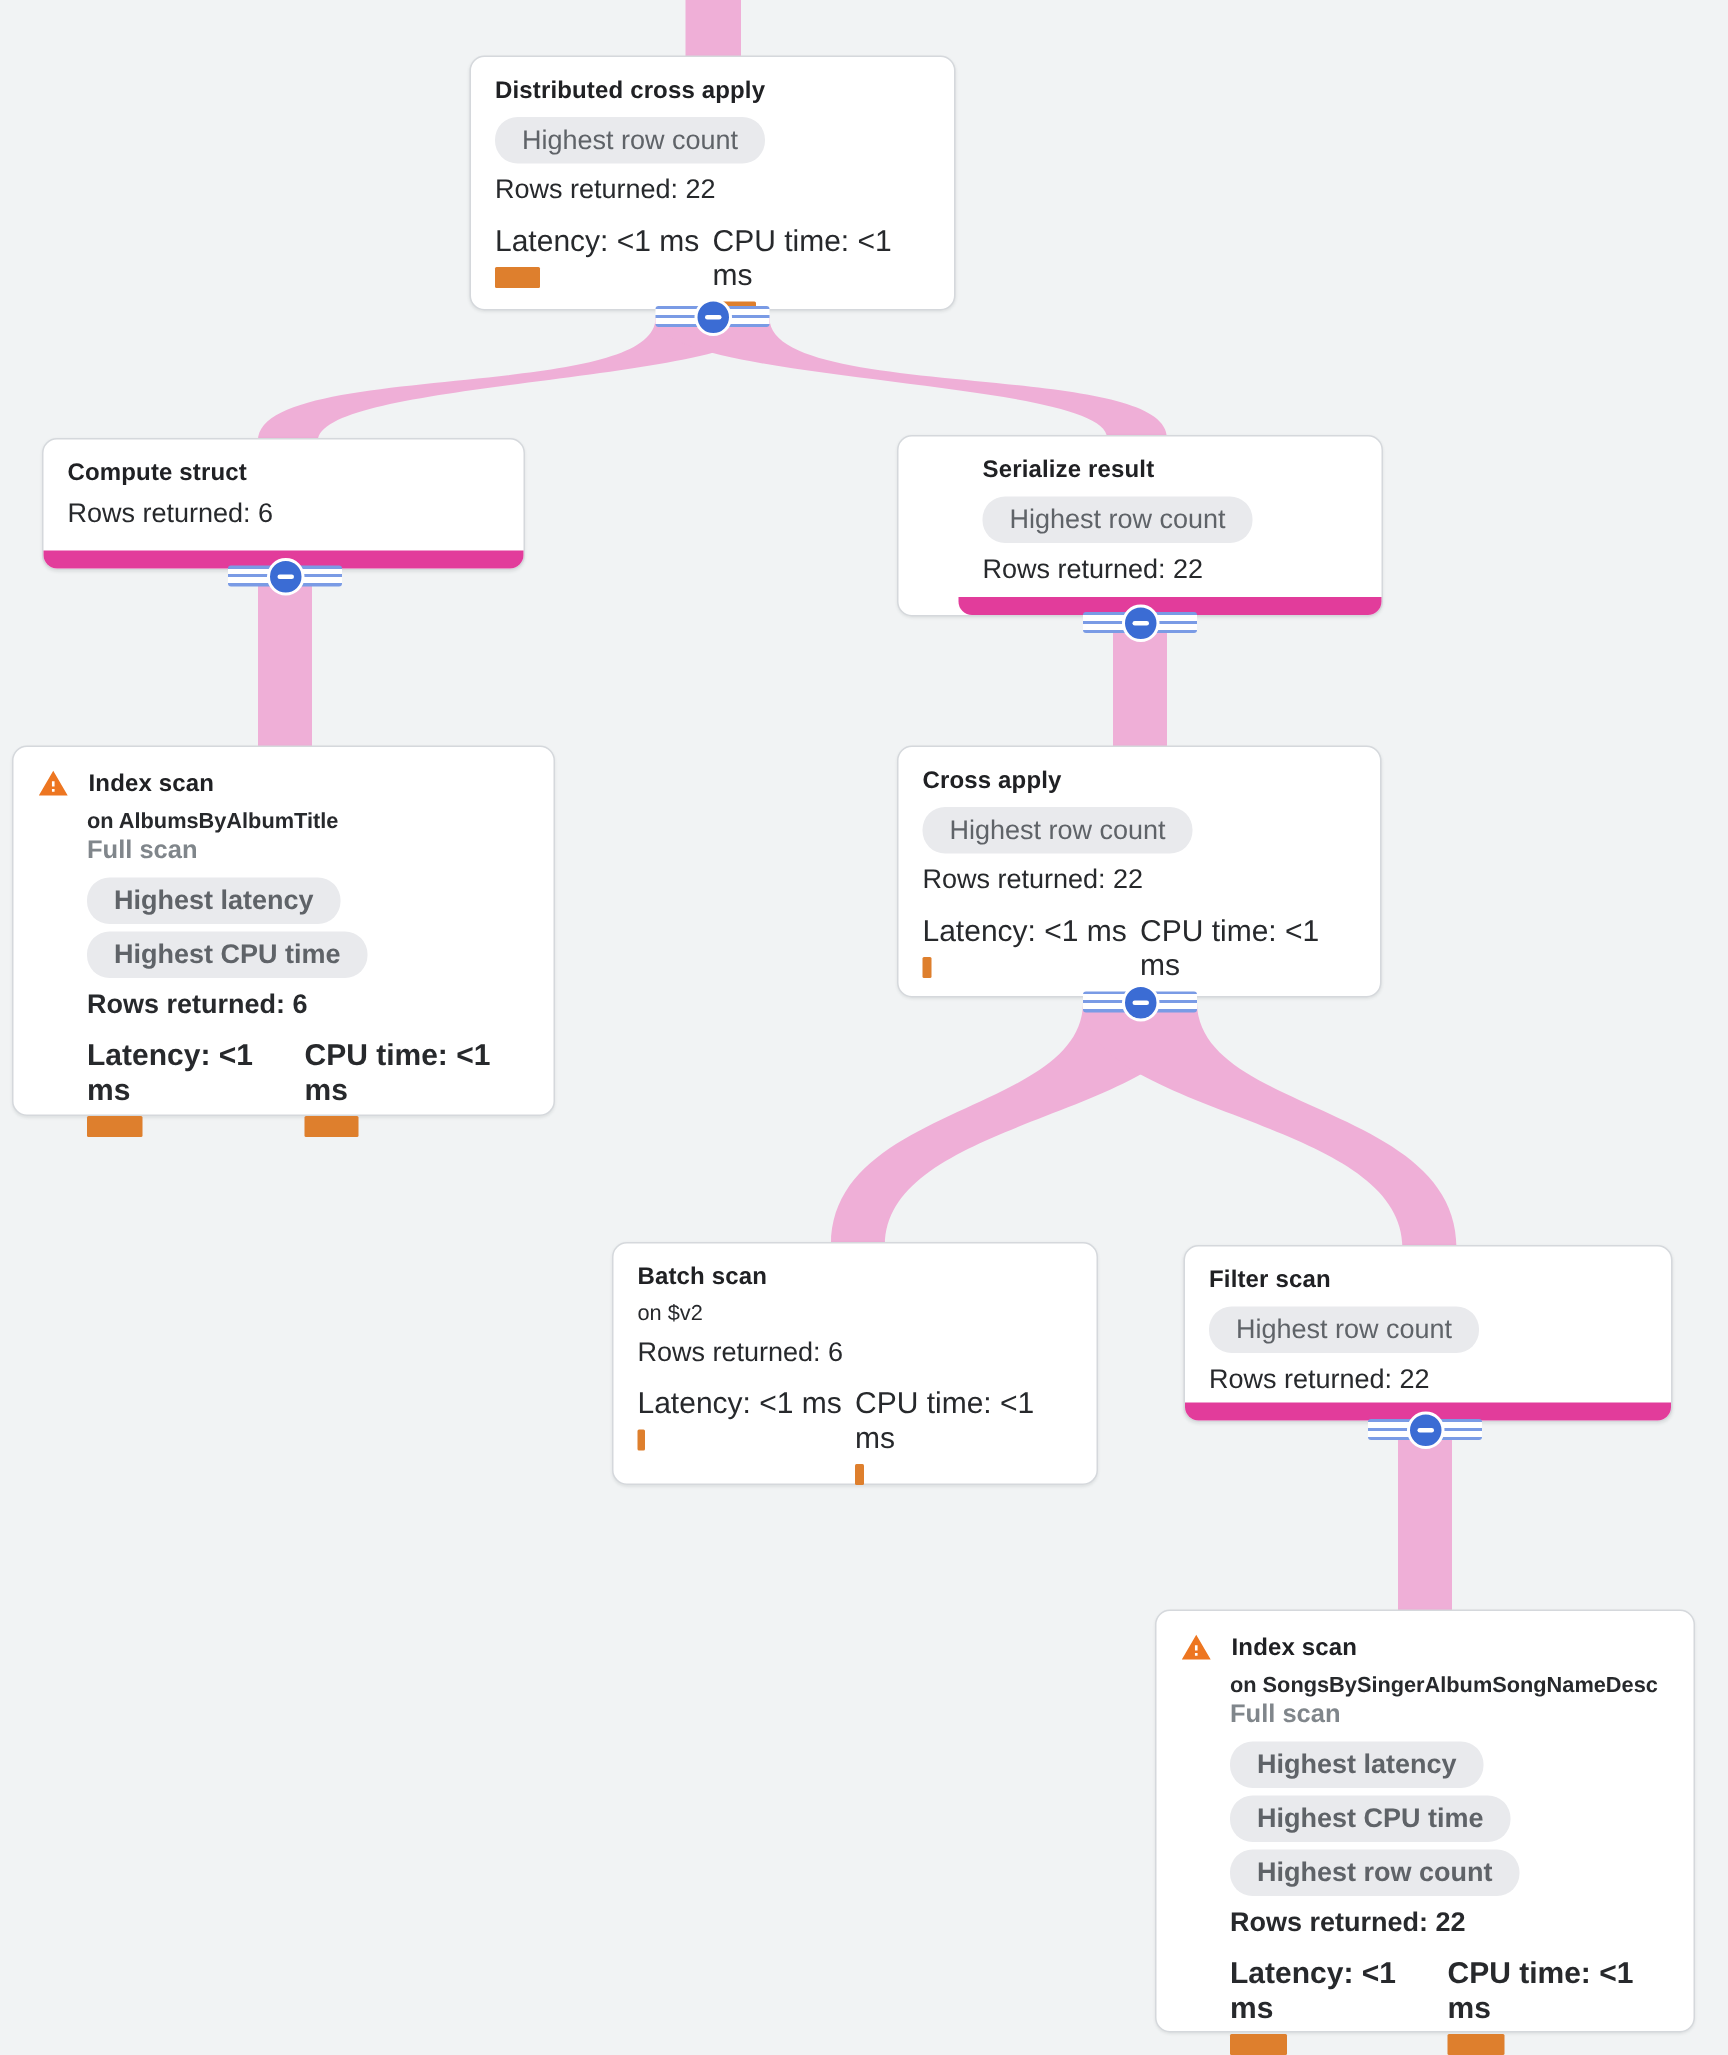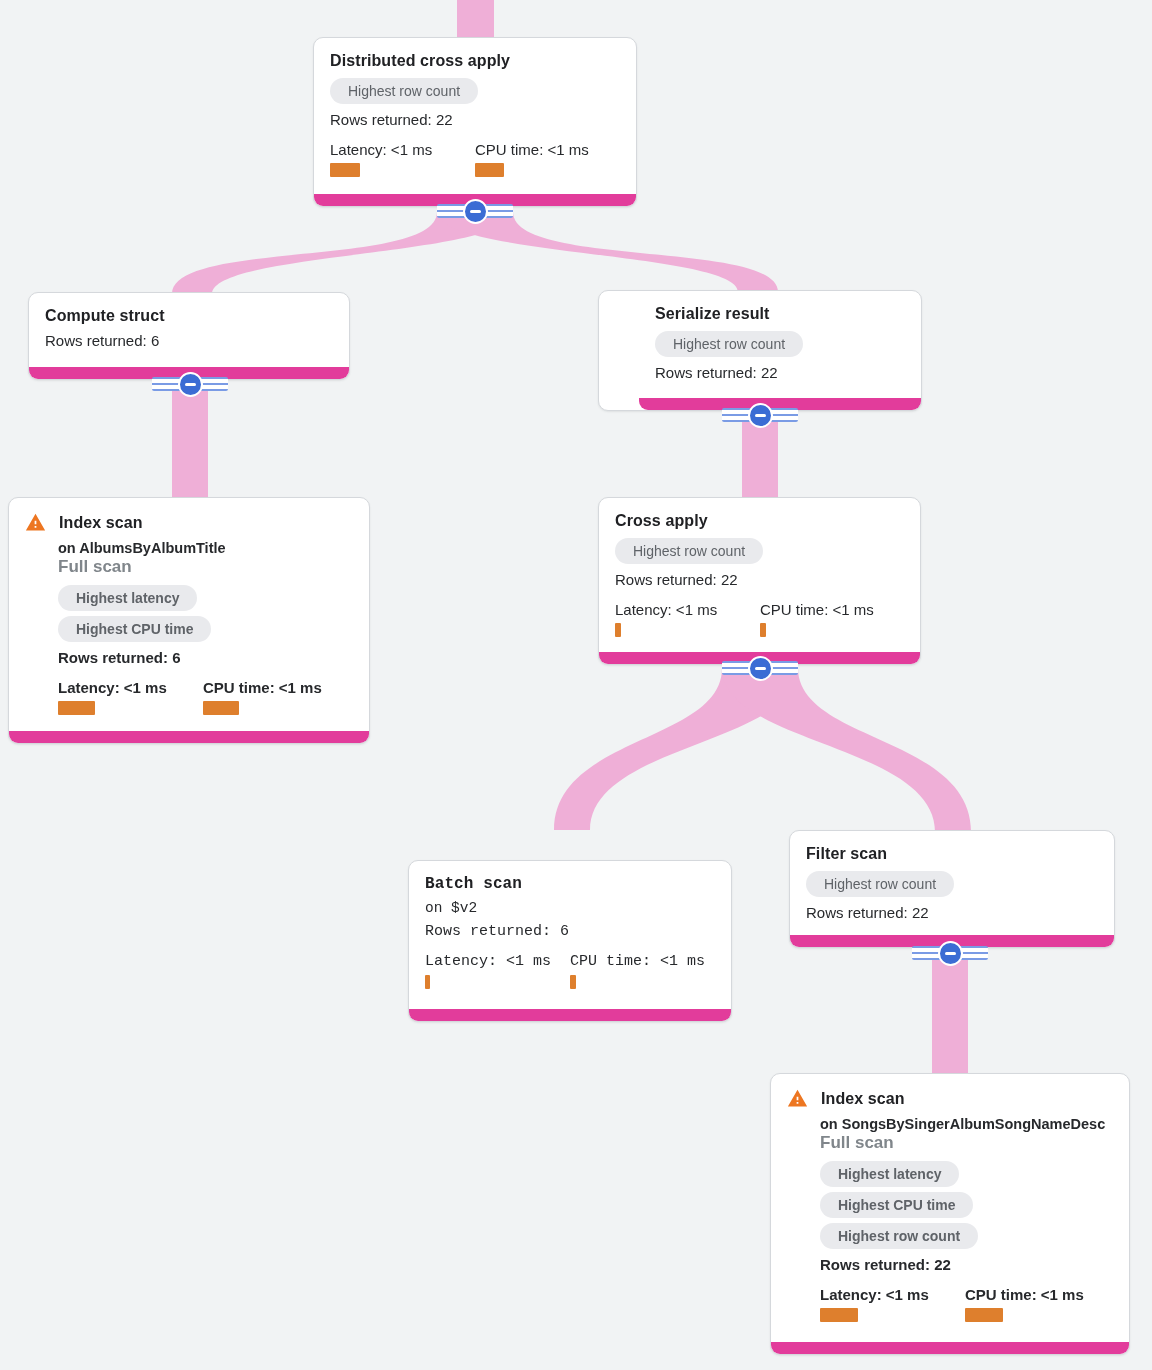--- a/index.html
+++ b/index.html
@@ -27,33 +27,33 @@
   .node .body{padding:14px 16px 0 16px;flex:1;}
   .node .footer{height:12px;background:var(--node-accent);border-radius:0 0 9px 9px;}
   .title-row{display:flex;align-items:center;gap:13px;}
   .title{font-size:16px;font-weight:600;color:var(--title-text);letter-spacing:.1px;}
   .warn{width:21px;height:21px;flex:0 0 auto;display:flex;}
   .warn svg{fill:var(--warning-orange);}
   .has-warning .content{margin-left:33px;font-weight:bold;}
   .subtitle{margin-top:7px;font-size:14.5px;}
   .scan{margin-top:1px;font-size:17px;color:var(--muted-text);}
   .badges{display:flex;flex-direction:column;align-items:flex-start;gap:5px;margin-top:8px;}
-  .badge{background:var(--badge-bg);color:var(--badge-text);font-size:14px;
+  .badge{background:var(--badge-bg);color:var(--badge-text);font-size:18px;
          padding:5px 18px;border-radius:15px;width:max-content;}
-  .rows{margin-top:7px;font-size:15px;}
+  .rows{margin-top:7px;font-size:18px;}
   .metrics{display:grid;grid-template-columns:145px 1fr;margin-top:13px;}
-  .mlabel{font-size:15px;}
+  .mlabel{font-size:20px;}
   .mbar{height:14px;background:var(--bar-orange);margin-top:5px;border-radius:1px;}
 
   .n1{left:313px;top:37px;width:324px;height:170px;}
   .n2{left:28px;top:292px;width:322px;height:88px;}
   .n3{left:598px;top:290px;width:324px;height:121px;padding-left:40px;}
   .n4{left:8px;top:497px;width:362px;height:247px;}
   .n5{left:598px;top:497px;width:323px;height:168px;}
-  .n6{left:408px;top:860px;width:324px;height:162px;font-family:Liberation Mono, monospace;}
+  .n6{left:408px;top:828px;width:324px;height:162px;}
   .n7{left:789px;top:830px;width:326px;height:118px;}
   .n8{left:770px;top:1073px;width:360px;height:282px;}
 
   .collapse{position:absolute;z-index:3;width:76px;height:16px;
             display:flex;align-items:center;justify-content:center;cursor:pointer;}
   .collapse .track{position:absolute;left:0;right:0;top:1px;height:14px;border-radius:2px;
     background:linear-gradient(to bottom,var(--stripe-blue) 0 2px,#fff 2px 6px,
                var(--stripe-blue) 6px 8px,#fff 8px 12px,var(--stripe-blue) 12px 14px);}
   .collapse .knob{position:relative;width:21px;height:21px;border-radius:50%;
     background:var(--collapse-blue);border:2px solid #fff;

